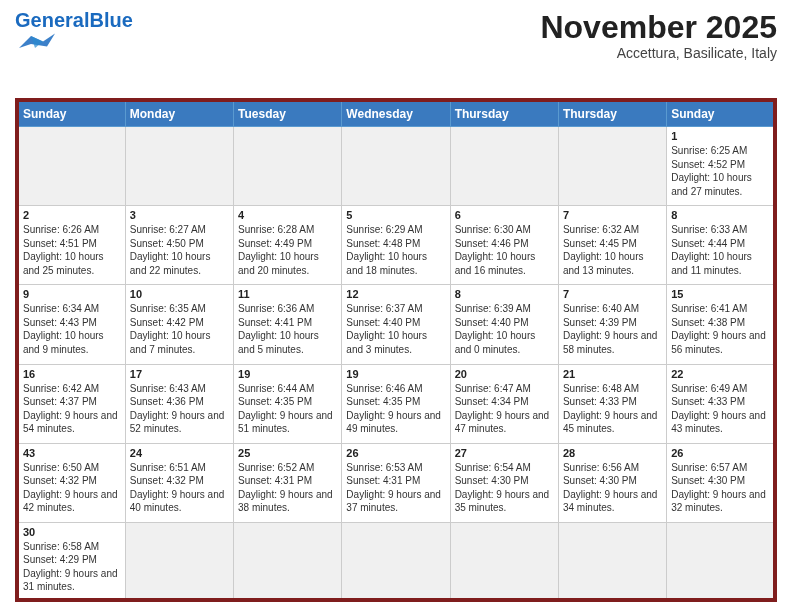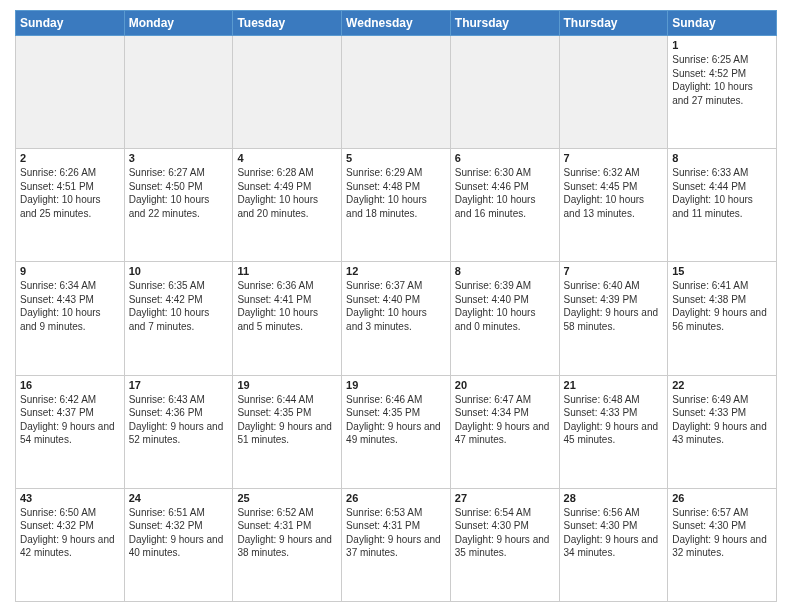--- a/index.html
+++ b/index.html
@@ -49,25 +49,26 @@
       font-size: 32px;
       font-weight: bold;
       color: #222;
       line-height: 1.1;
     }
     .location {
       font-size: 14px;
       color: #444;
     }
     .calendar {
-      border: 1px solid #7f1d1d;
+      border: 4px solid #7f1d1d;
       border-collapse: collapse;
       width: 100%;
       flex: 1;
       table-layout: fixed;
+      margin-top: 29px;
     }
     .calendar th {
       background-color: #3a7abf;
       color: #fff;
       font-size: 12px;
       font-weight: bold;
       padding: 5px 4px;
       text-align: left;
       border: 1px solid #5a9ad0;
     }
@@ -96,20 +97,35 @@
     .day-info {
       font-size: 10px;
       color: #333;
       line-height: 1.35;
     }
   </style>
 </head>
 <body>
 
 <div class="page">
+  <div class="header">
+    <div class="logo">
+      <div class="logo-text">
+        <span>General</span><span style="color:#1a6abf">Blue</span>
+      </div>
+      <svg class="logo-bird" viewBox="0 0 50 25" xmlns="http://www.w3.org/2000/svg">
+        <polygon points="5,20 20,5 35,12 50,2 40,18 20,15" fill="#1a6abf" opacity="0.85"></polygon>
+        <polygon points="20,5 35,12 25,20" fill="#2a8ad0" opacity="0.7"></polygon>
+      </svg>
+    </div>
+    <div class="title-block">
+      <div class="month-title">November 2025</div>
+      <div class="location">Accettura, Basilicate, Italy</div>
+    </div>
+  </div>
 
   <table class="calendar">
     <thead>
       <tr>
         <th>Sunday</th>
         <th>Monday</th>
         <th>Tuesday</th>
         <th>Wednesday</th>
         <th>Thursday</th>
         <th>Thursday</th>
@@ -242,15 +258,27 @@
           </td>
           <td>
             <span class="day-number">28</span>
             <div class="day-info">Sunrise: 6:56 AM<br>Sunset: 4:30 PM<br>Daylight: 9 hours and 34 minutes.</div>
           </td>
           <td>
             <span class="day-number">26</span>
             <div class="day-info">Sunrise: 6:57 AM<br>Sunset: 4:30 PM<br>Daylight: 9 hours and 32 minutes.</div>
           </td>
         </tr>
+        <tr>
+          <td class="last-row">
+            <span class="day-number">30</span>
+            <div class="day-info">Sunrise: 6:58 AM<br>Sunset: 4:29 PM<br>Daylight: 9 hours and 31 minutes.</div>
+          </td>
+          <td class="empty last-row"></td>
+          <td class="empty last-row"></td>
+          <td class="empty last-row"></td>
+          <td class="empty last-row"></td>
+          <td class="empty last-row"></td>
+          <td class="empty last-row"></td>
+        </tr>
       </tbody>
   </table>
 </div>
 
 </body></html>

